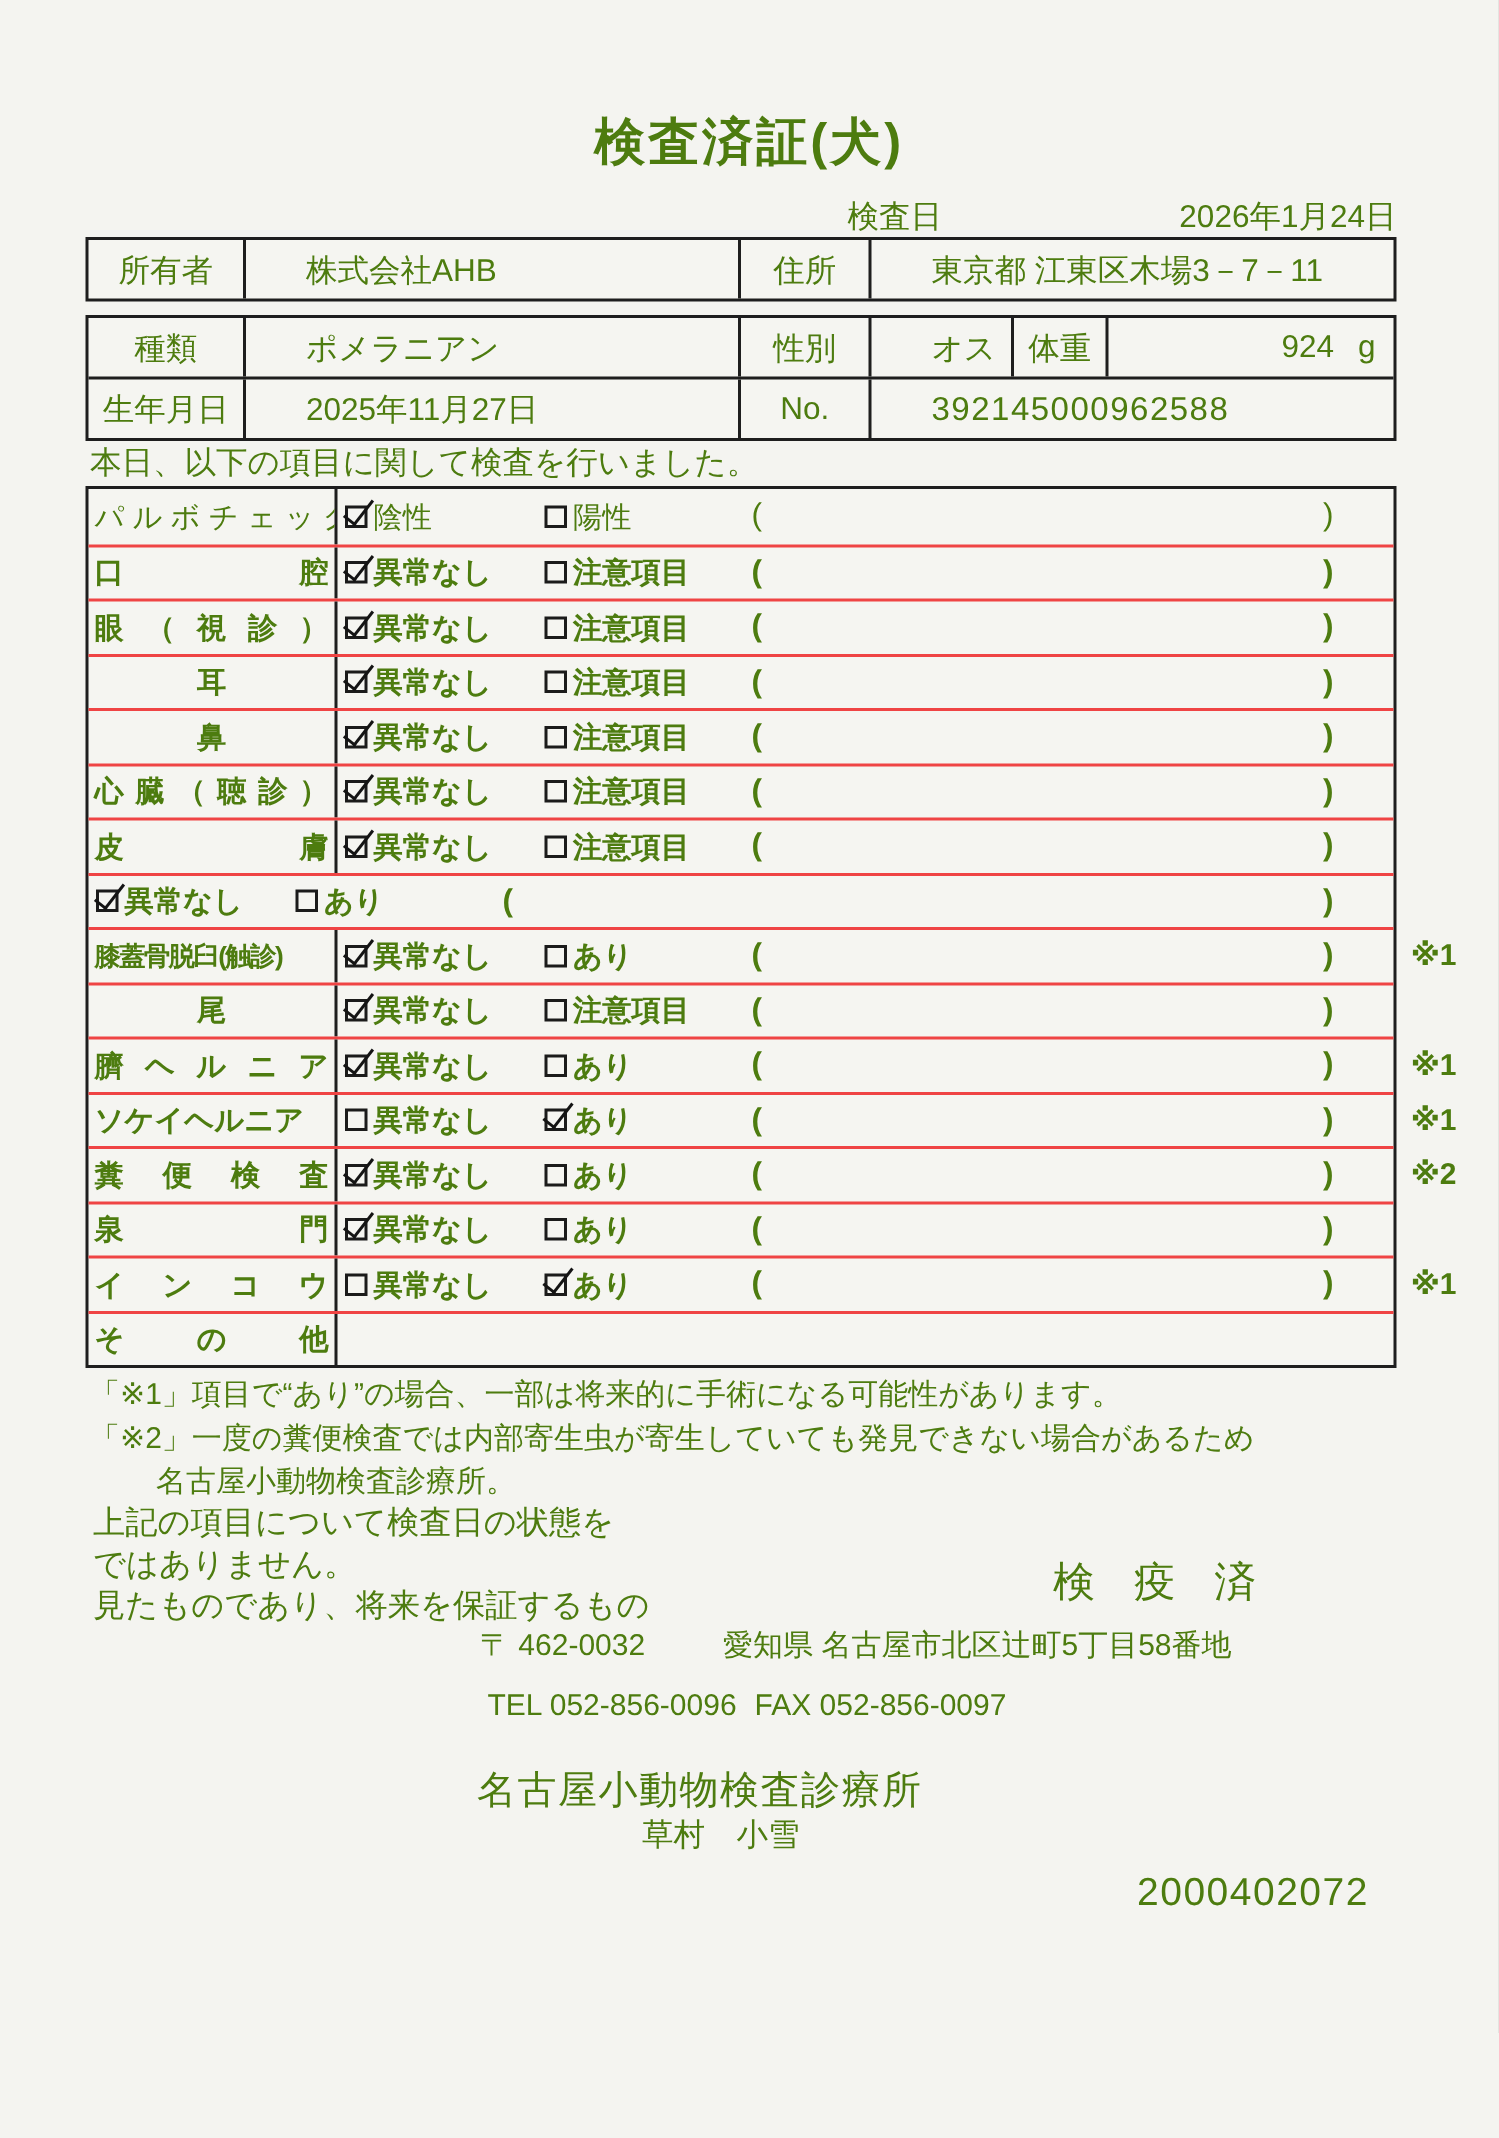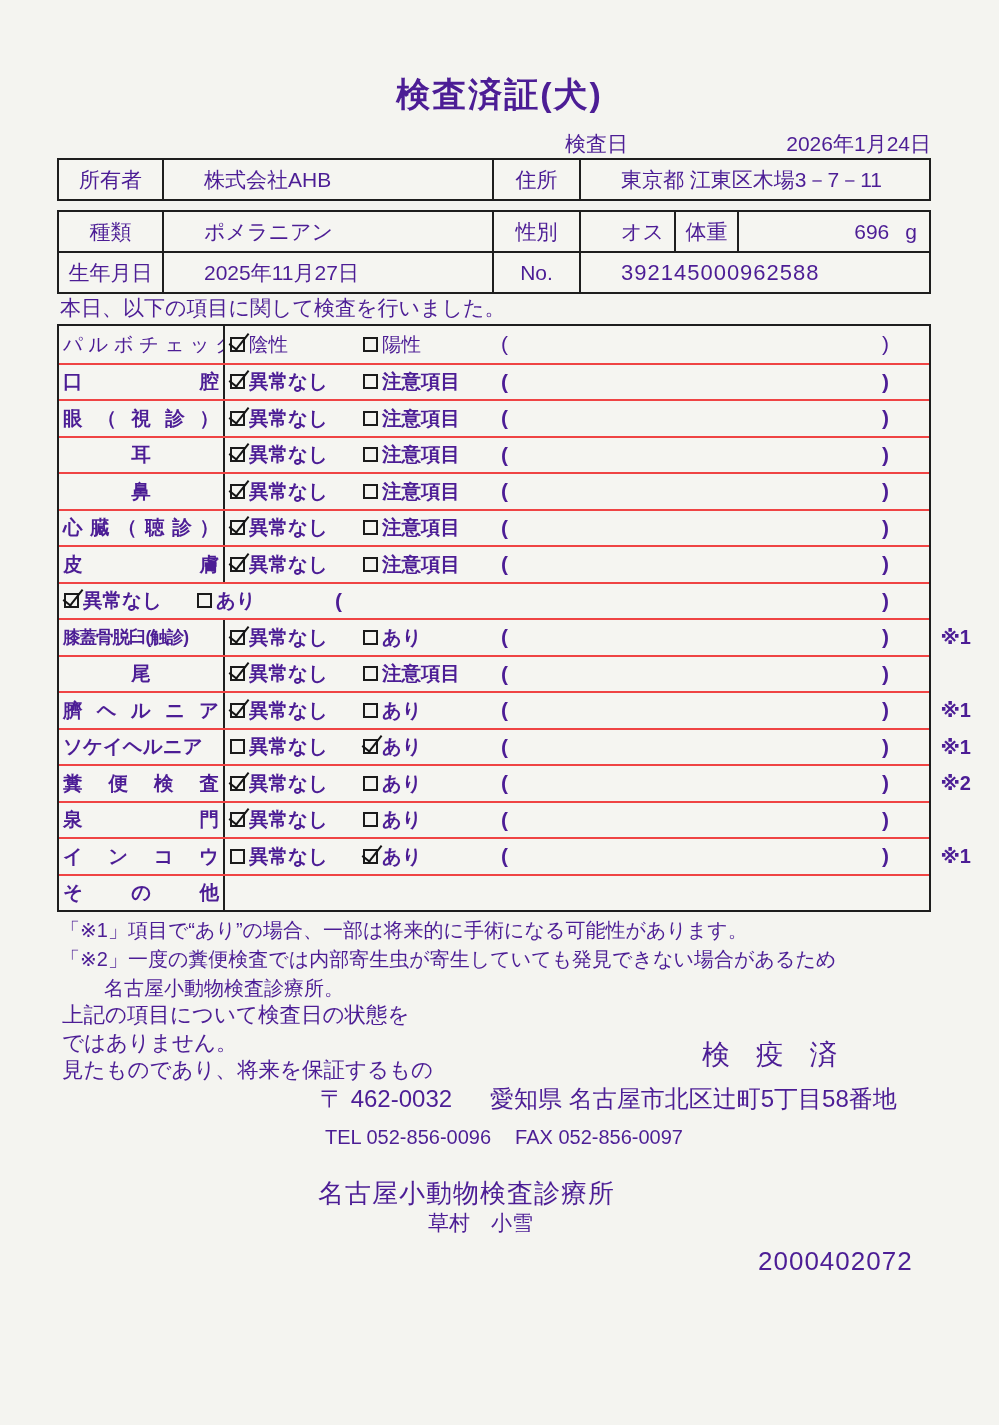--- a/index.html
+++ b/index.html
@@ -1,21 +1,21 @@
 <!DOCTYPE html>
 <html><head>
 <meta charset="utf-8">
 <style>
   html,body{margin:0;padding:0;background:#d8d8d4;}
   .page{
     position:relative;
     width:999px;height:1425px;
     margin:0 auto;
     background:#f4f4f0;
-    color:#4c1d95;
+    color:#4d7c0f;
     font-family:"Liberation Sans","DejaVu Sans",sans-serif;
     overflow:hidden;
   }
   .title{
     position:absolute;top:72px;left:0;width:100%;
     text-align:center;font-size:34px;font-weight:600;letter-spacing:2px;margin:0;
   }
   .date-label{position:absolute;top:130px;left:565px;font-size:21px;}
   .date-value{position:absolute;top:130px;right:68px;font-size:21px;}
 
@@ -64,22 +64,22 @@
   }
   .paren{font-size:21px;}
   .paren.close{margin-left:auto;margin-right:40px;}
   .cl-note{position:absolute;right:-42px;top:50%;transform:translateY(-50%);font-size:20px;white-space:nowrap;}
 
   
   .notes{position:absolute;top:916px;left:60px;width:880px;font-size:20px;line-height:29px;}
   .note-line.indent{padding-left:44px;}
   .disclaimer{position:absolute;top:1002px;left:62px;font-size:21.5px;line-height:27.5px;}
   .stamp{position:absolute;top:1036px;left:702px;font-size:28px;letter-spacing:9px;font-weight:500;}
-  .addr-line{position:absolute;top:1083px;left:320px;display:flex;gap:38px;font-size:24px;text-align:right;}
-  .tel-line{position:absolute;top:1126px;left:325px;display:flex;gap:24px;font-size:20px;}
+  .addr-line{position:absolute;top:1083px;left:320px;display:flex;gap:52px;font-size:20px;text-align:right;}
+  .tel-line{position:absolute;top:1126px;left:325px;display:flex;gap:12px;font-size:20px;}
   .clinic-name{position:absolute;top:1176px;left:318px;font-size:26px;letter-spacing:1px;}
   .vet-name{position:absolute;top:1209px;left:428px;font-size:21px;}
   .serial{position:absolute;top:1246px;left:758px;font-size:26px;letter-spacing:1px;}
 </style>
 </head>
 <body>
 
 <div class="page">
 
   <h1 class="title">検査済証(犬)</h1>
@@ -97,21 +97,21 @@
   </div>
 
   <div class="tbl animal-table">
     <div class="trow cols-6">
       <div class="cell lab">種類</div>
       <div class="cell">ポメラニアン</div>
       <div class="cell lab">性別</div>
       <div class="cell">オス</div>
       <div class="cell lab">体重</div>
       <div class="cell weight">
-        <span>696</span>
+        <span>924</span>
         <span>g</span>
       </div>
     </div>
     <div class="trow cols-4">
       <div class="cell lab">生年月日</div>
       <div class="cell">2025年11月27日</div>
       <div class="cell lab">No.</div>
       <div class="cell num">392145000962588</div>
     </div>
   </div>

